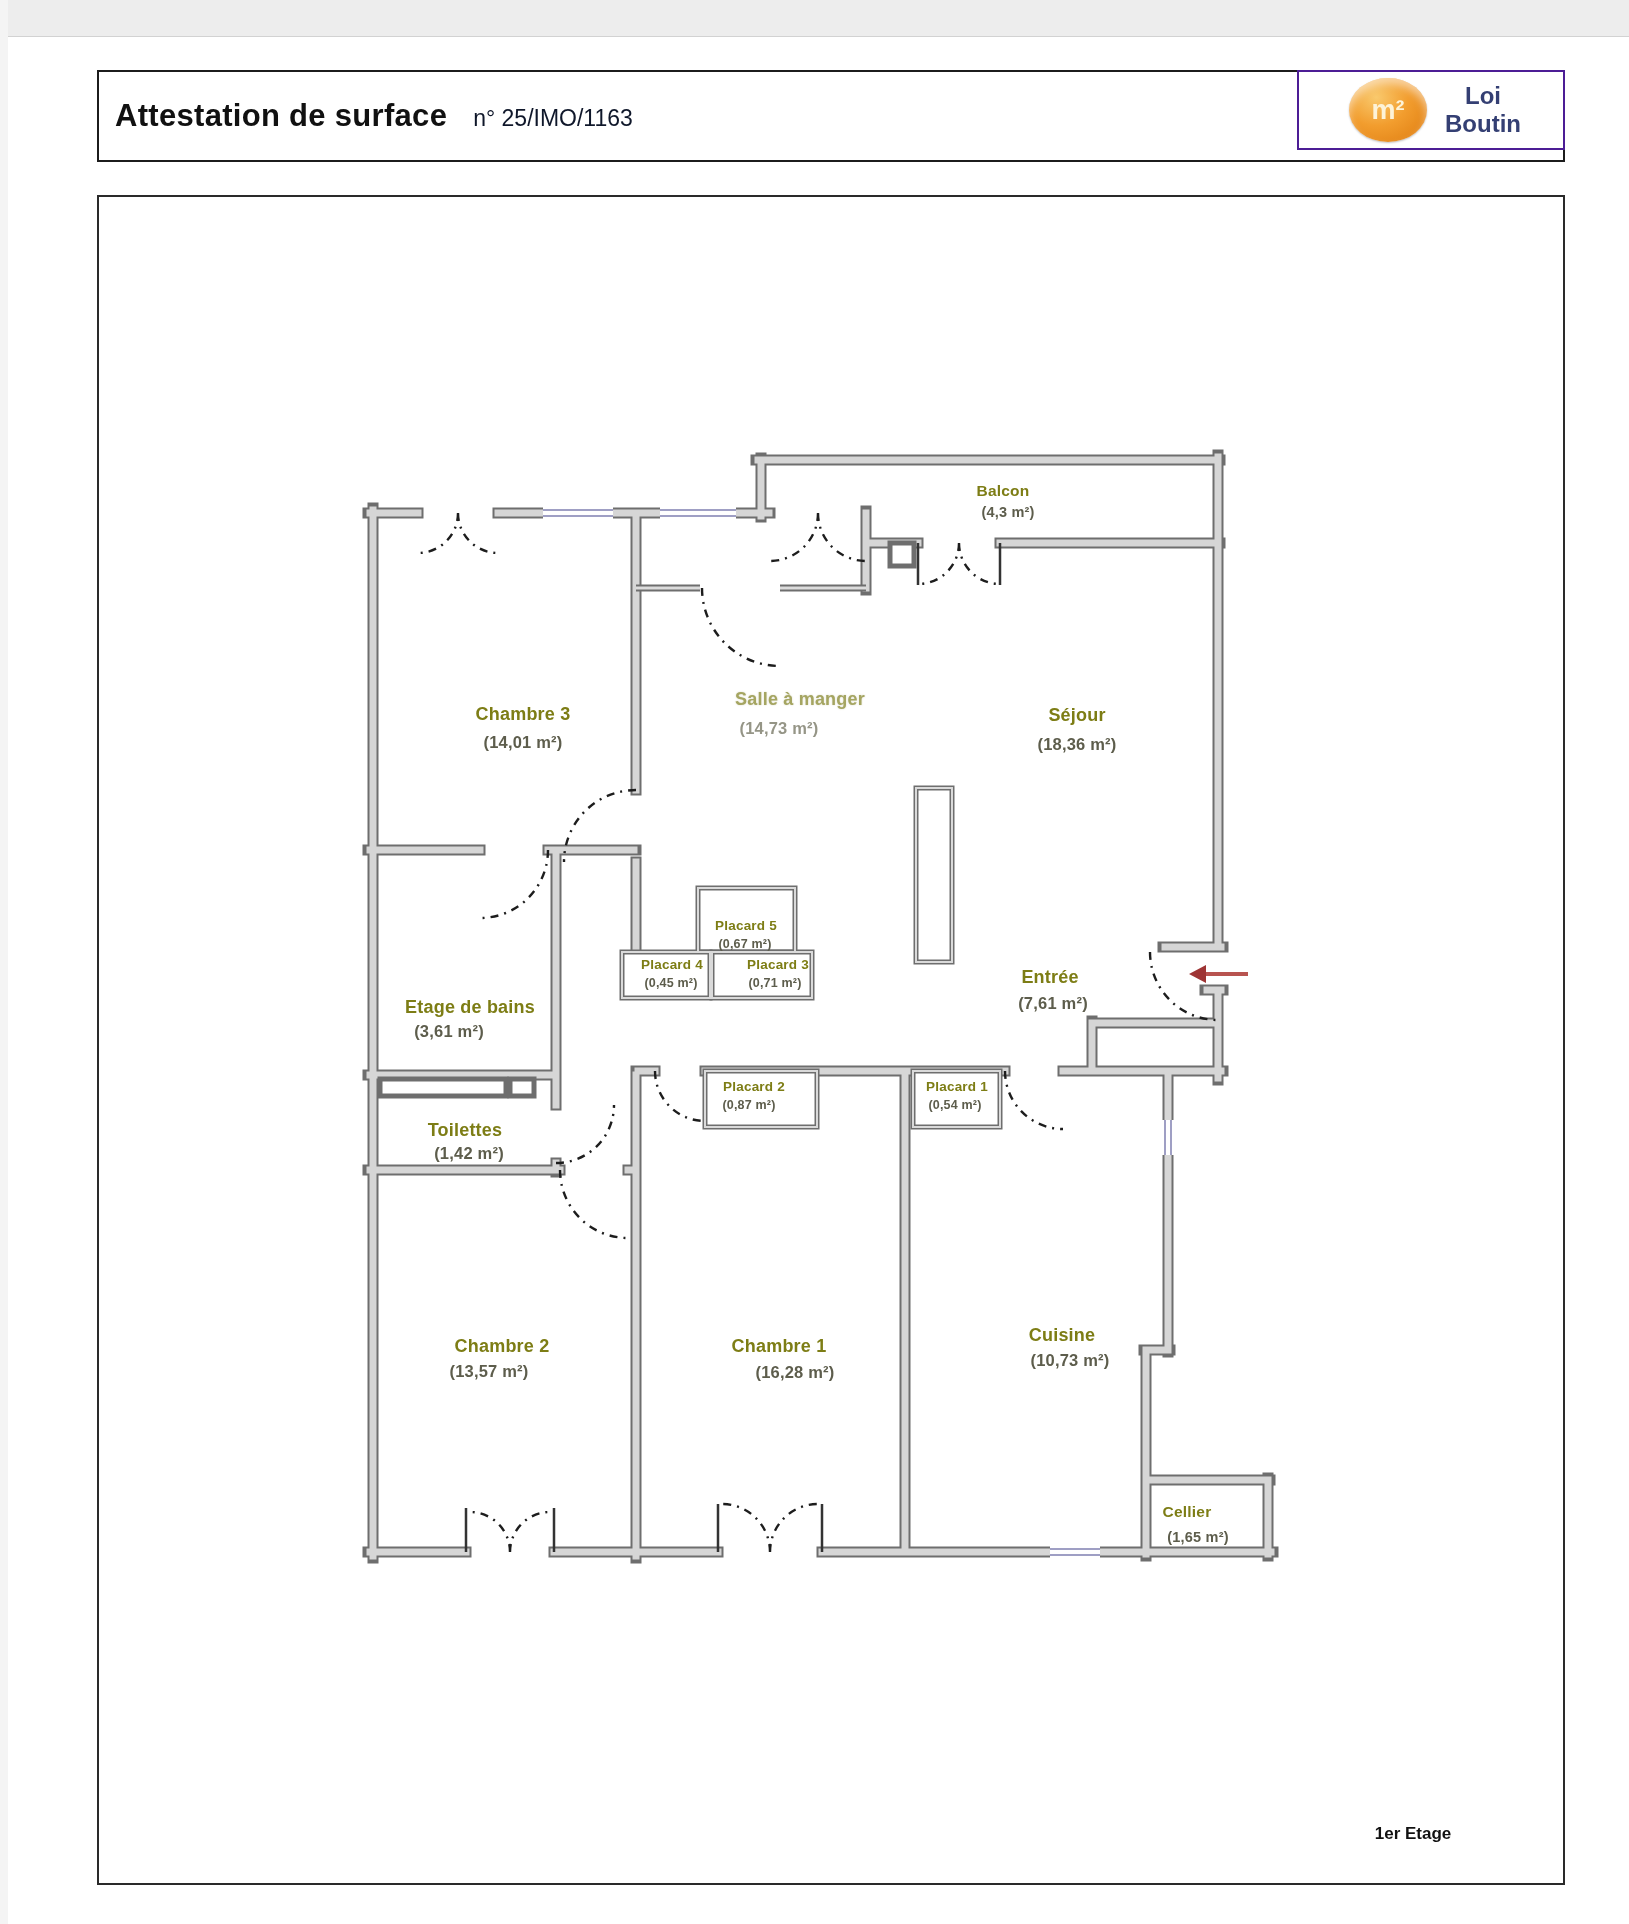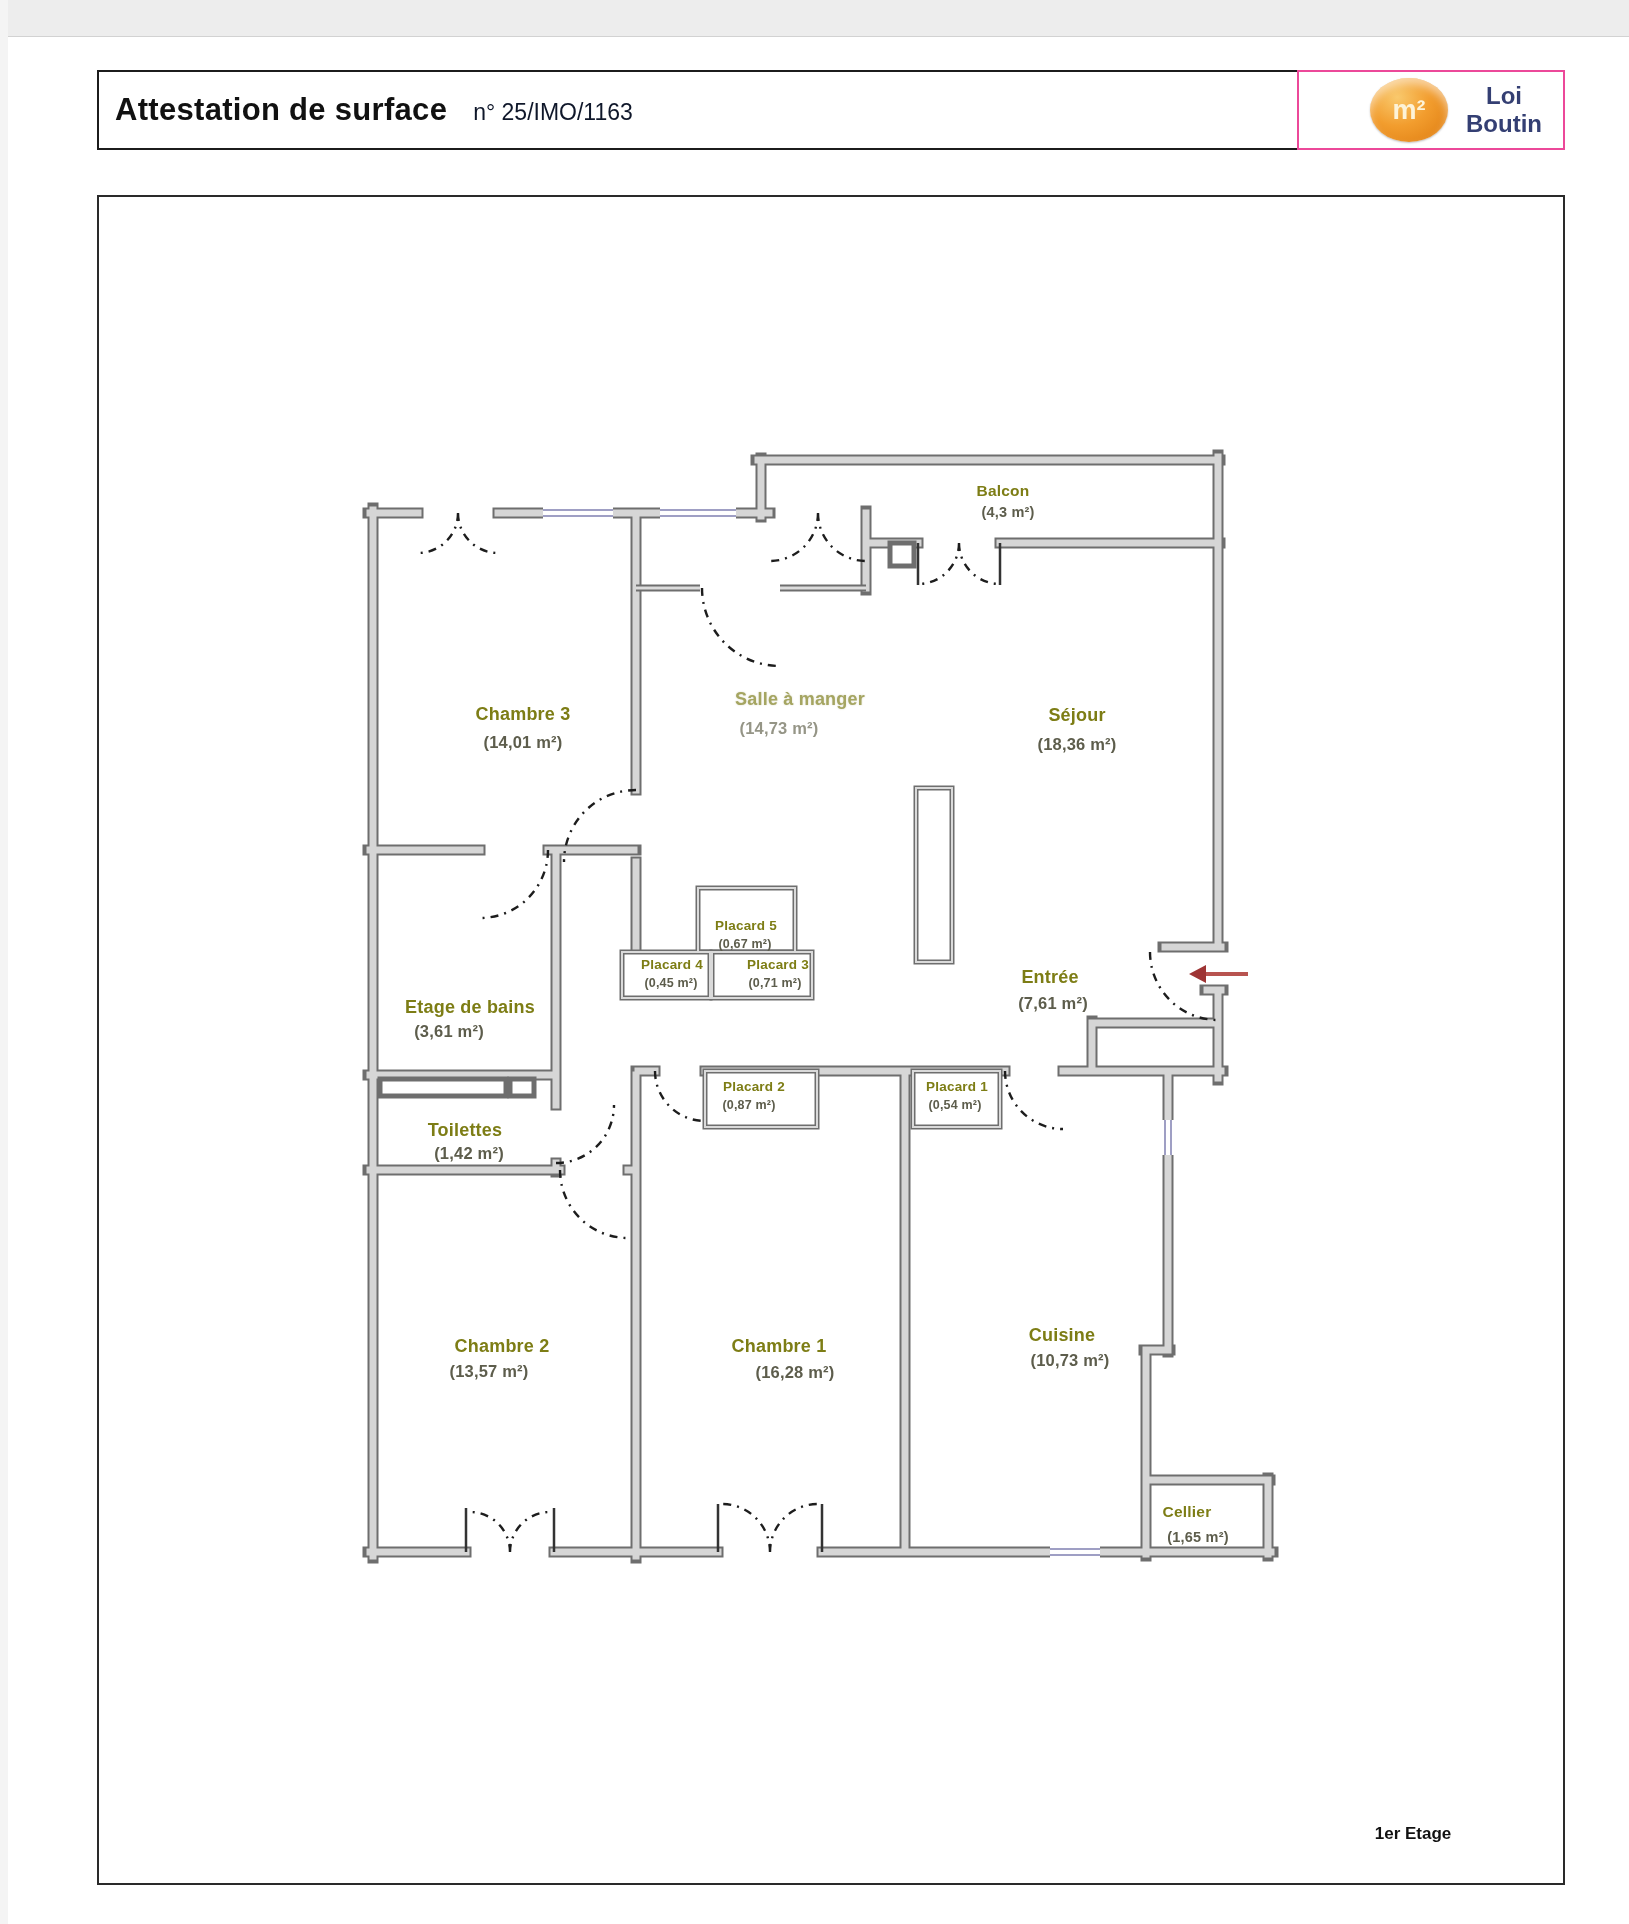--- a/index.html
+++ b/index.html
@@ -3,27 +3,27 @@
 <meta charset="utf-8">
 <style>
   html,body{margin:0;padding:0;background:#ffffff;}
   .page{position:relative;width:1629px;height:1924px;background:#ffffff;overflow:hidden;
         font-family:"Liberation Sans",sans-serif;}
   .scan-strip{position:absolute;left:0;top:0;width:1629px;height:36px;background:#ededed;
               border-bottom:1px solid #d2d2d2;}
   .scan-left{position:absolute;left:0;top:0;width:8px;height:1924px;background:#f4f4f4;}
 
   
-  .header-box{position:absolute;left:97px;top:70px;width:1468px;height:80px;
+  .header-box{position:absolute;left:97px;top:70px;width:1468px;height:92px;
               border:2px solid #1c1c1c;background:#fff;box-sizing:border-box;
               display:flex;align-items:center;}
   .title{font-size:31px;font-weight:bold;color:#111;margin-left:16px;letter-spacing:.3px;}
   .doc-number{font-size:23px;color:#0f172a;margin-left:26px;margin-top:4px;}
   .logo-box{position:absolute;right:-2px;top:-2px;width:268px;height:80px;background:#fff;
-            border:2px solid #ec4899;box-sizing:border-box;display:flex;align-items:center;justify-content:center;}
+            border:2px solid #4c1d95;box-sizing:border-box;display:flex;align-items:center;}
   .logo-ellipse{width:78px;height:64px;margin-left:50px;border-radius:50%;
                 background:radial-gradient(ellipse at 35% 30%, #f9c96d 0%, #f29d2e 45%, #dd7a0e 100%);
                 box-shadow:inset 0 6px 8px rgba(255,255,255,.55), 0 1px 2px rgba(0,0,0,.25);
                 display:flex;align-items:center;justify-content:center;}
   .logo-m2{color:#fdf3d8;font-size:27px;font-weight:bold;}
   .logo-text{margin-left:18px;line-height:1.15;text-align:center;}
   .logo-loi,.logo-boutin{font-size:24px;font-weight:bold;color:#343f73;}
 
   
   .content-box{position:absolute;left:97px;top:195px;width:1468px;height:1690px;

